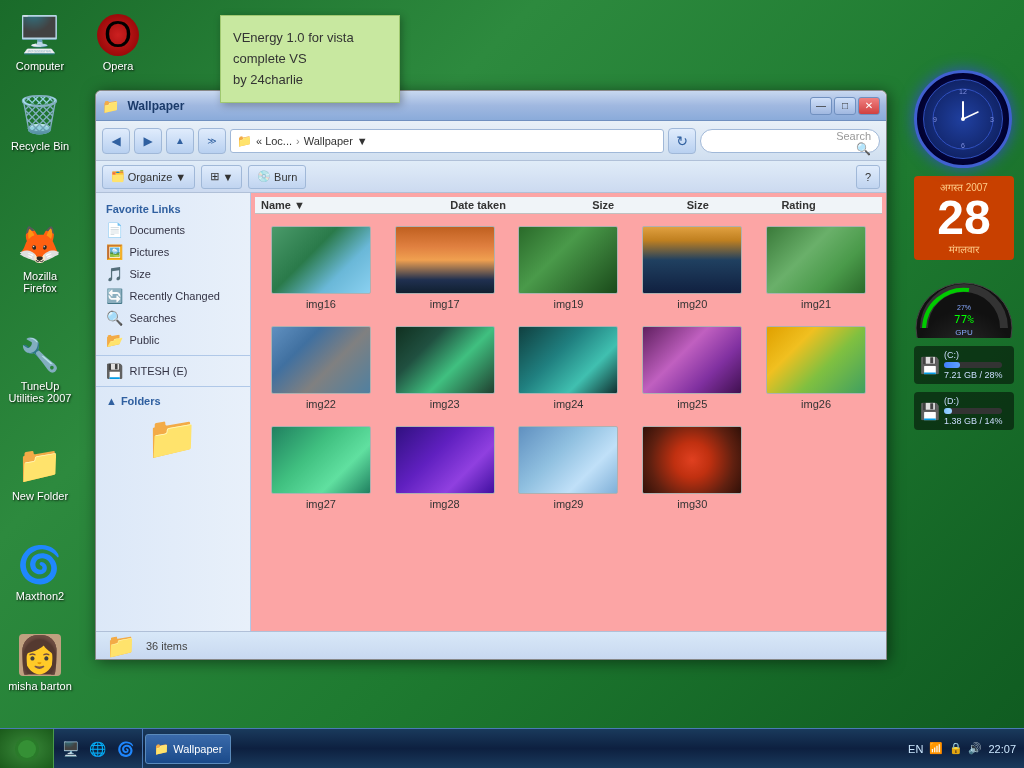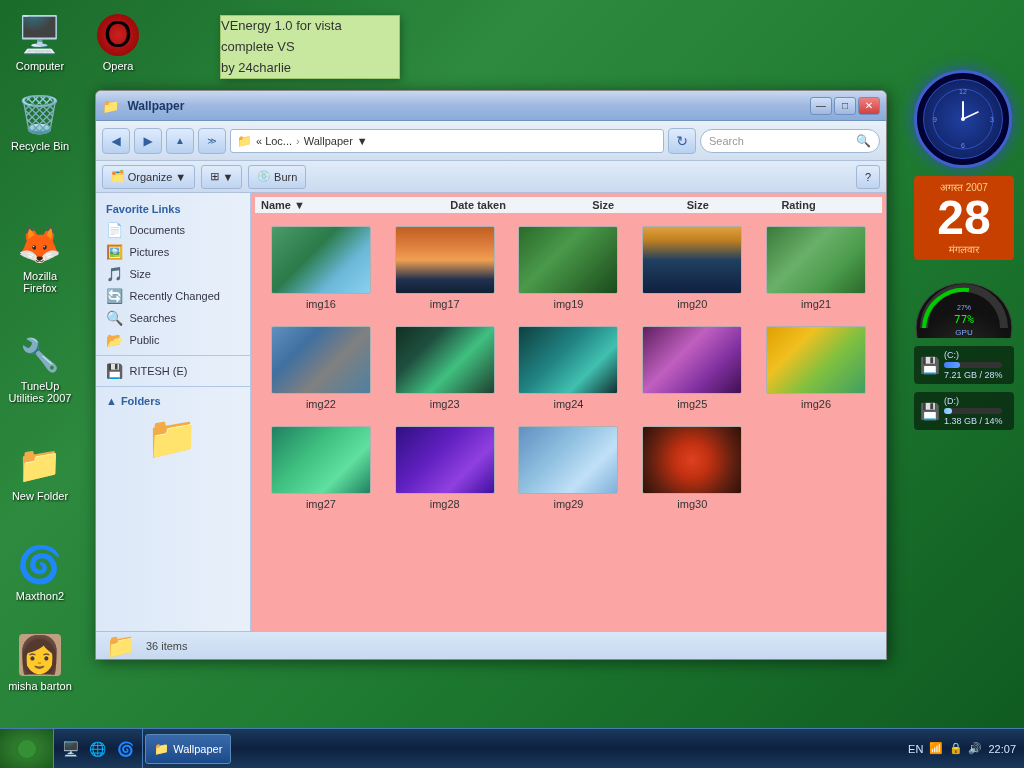--- a/index.html
+++ b/index.html
@@ -181,24 +181,25 @@
       font-size: 11px;
       color: #333;
     }
     .search-bar {
       width: 180px;
       height: 24px;
       border: 1px solid #a0b8d8;
       background: white;
       border-radius: 12px;
       display: flex;
-      align-items: center;
+      align-items: flex-end;
       padding: 0 8px;
       font-size: 11px;
       color: #999;
+      flex-direction: column;
     }
 
     
     .toolbar2 {
       height: 32px;
       background: linear-gradient(to bottom, #e0ecf8 0%, #ccdaf0 100%);
       display: flex;
       align-items: center;
       padding: 0 6px;
       gap: 6px;
@@ -412,21 +413,21 @@
     .drive-bar { height: 6px; border-radius: 3px; background: linear-gradient(to right, #4080ff, #60a0ff); }
 
     
     .sticky-note {
       position: absolute;
       top: 15px;
       left: 220px;
       width: 180px;
       background: #c8e8a0;
       border: 1px solid #a0c870;
-      padding: 0;
+      padding: 12px;
       font-size: 13px;
       color: #333;
       box-shadow: 2px 2px 8px rgba(0,0,0,0.3);
       z-index: 20;
       line-height: 1.6;
     }
 
     
     .file-grid-area::-webkit-scrollbar { width: 14px; }
     .file-grid-area::-webkit-scrollbar-track { background: #f0f0f0; }

